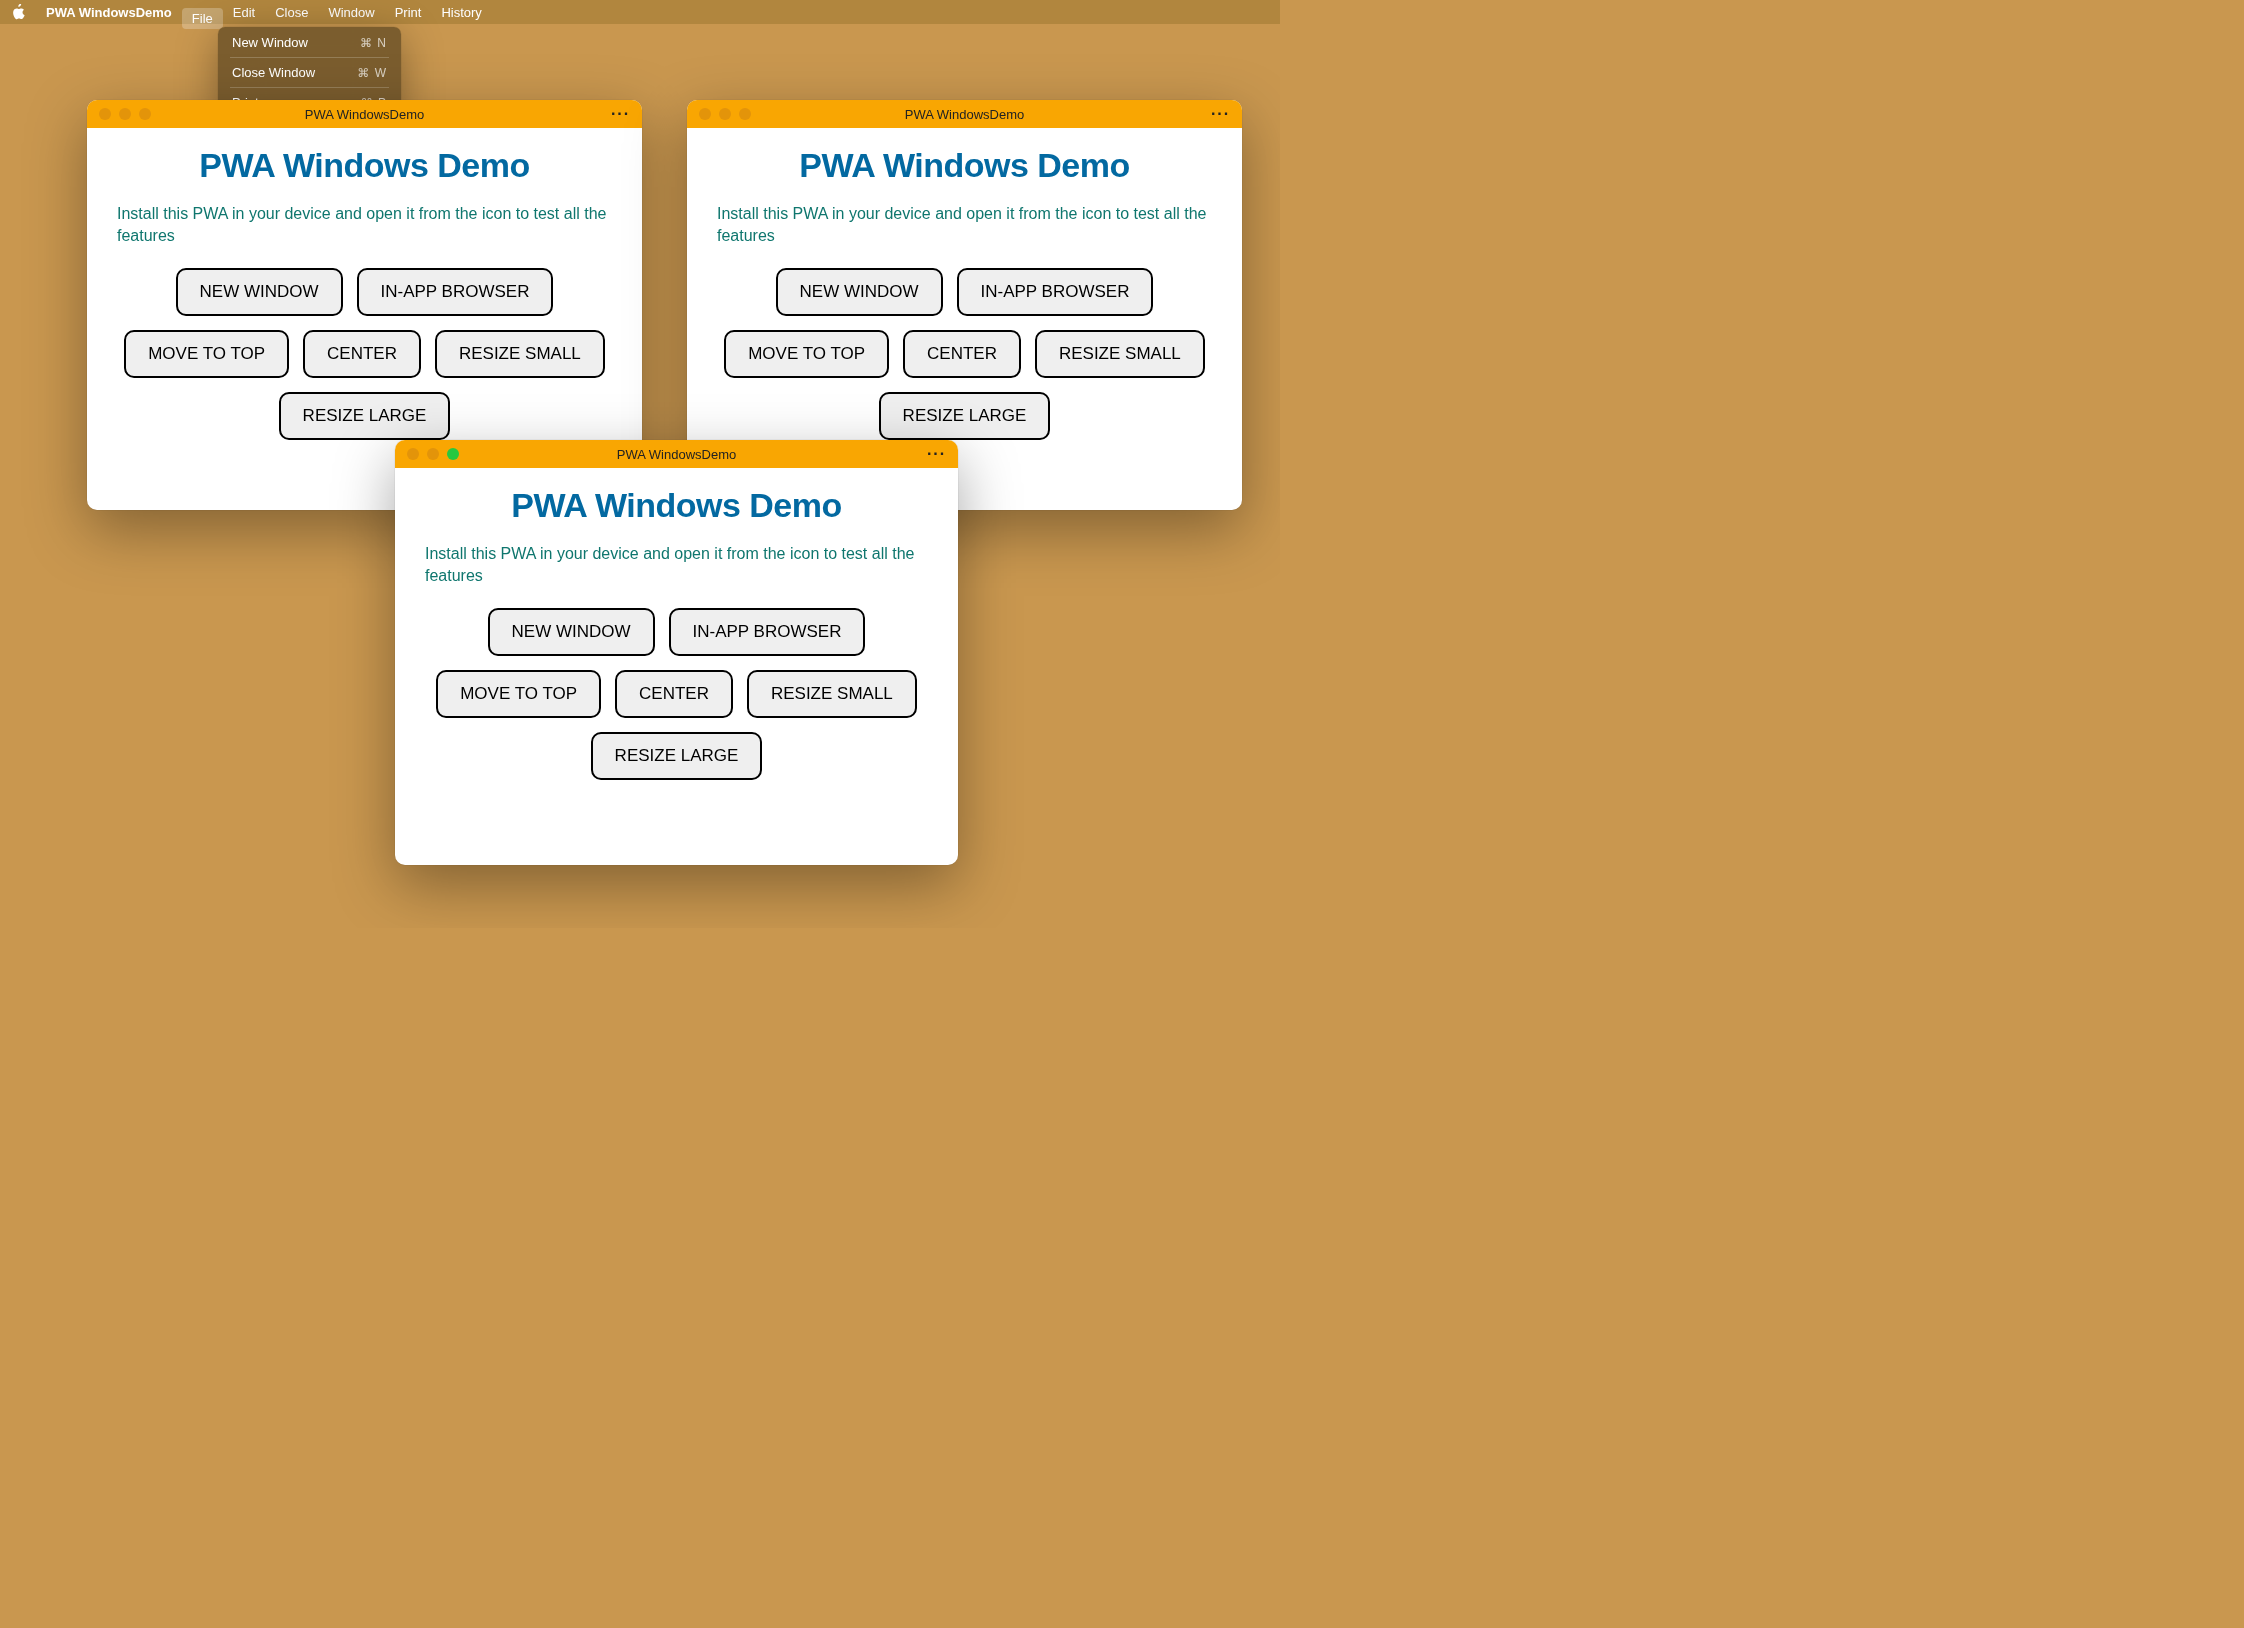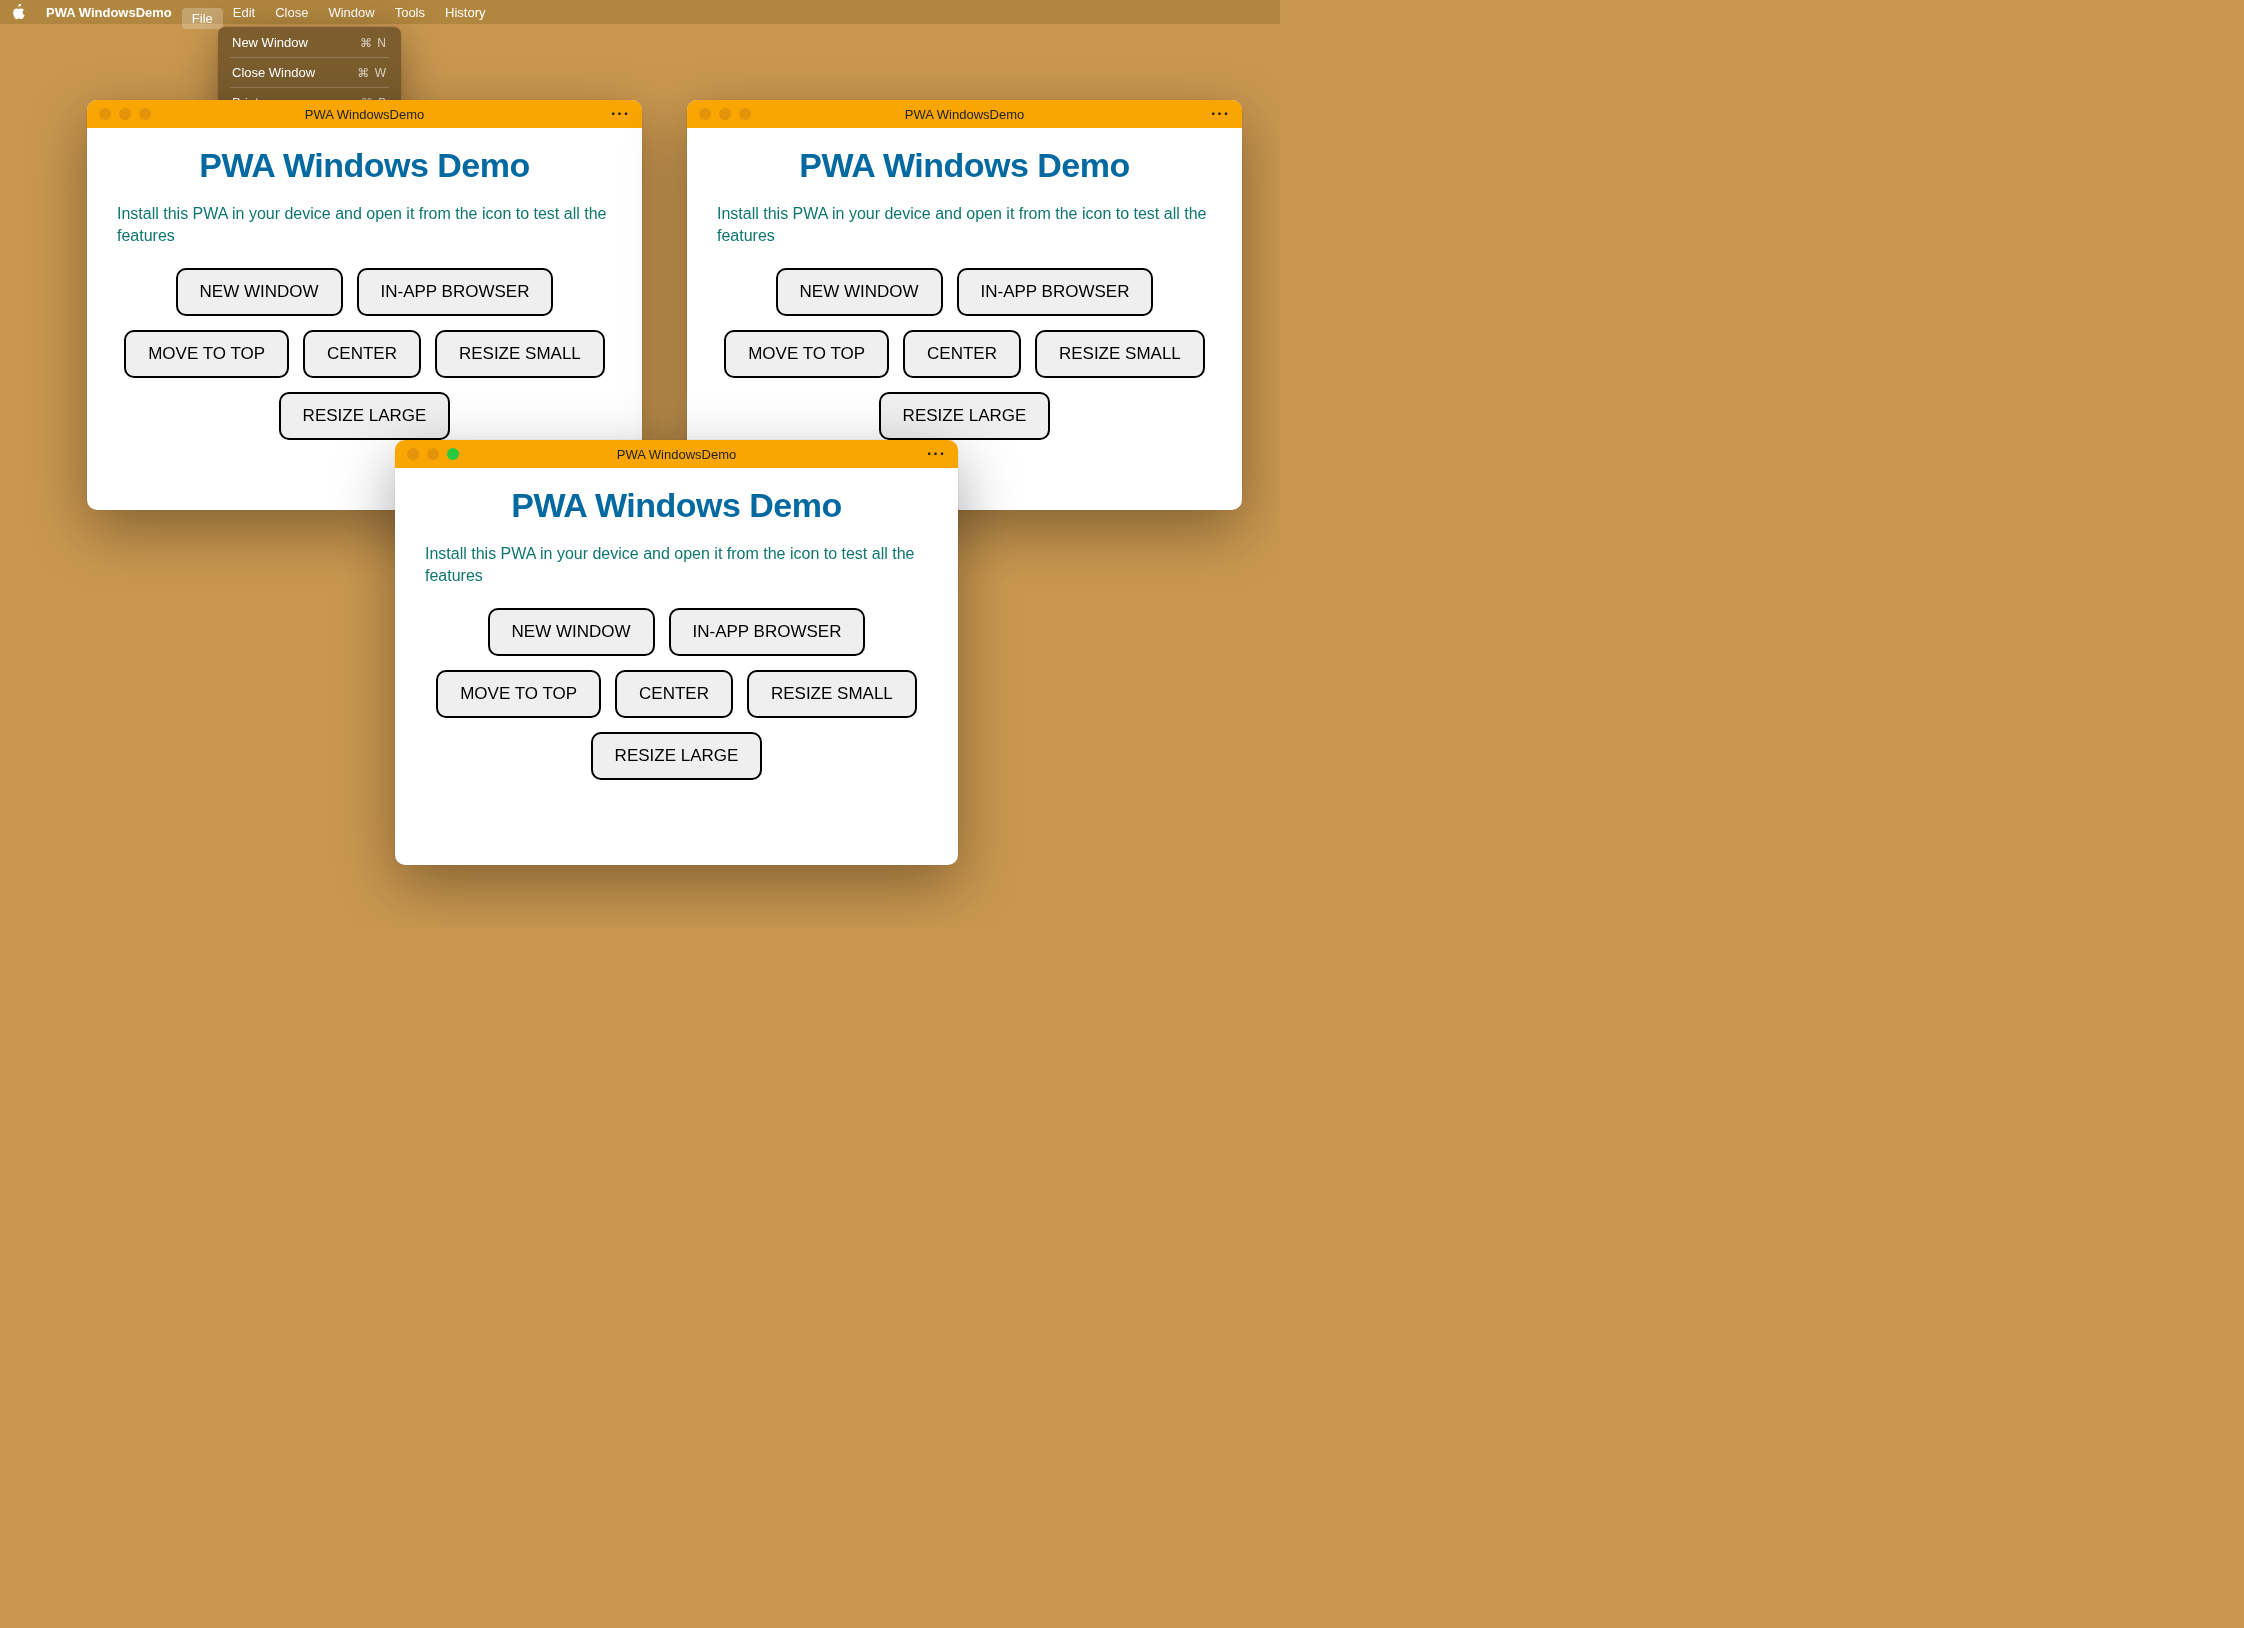--- a/index.html
+++ b/index.html
@@ -196,21 +196,21 @@
   <span class="apple-icon">
     <svg viewBox="0 0 14 16">
         <path d="M11.5 8.5c0-1.8 1.4-2.6 1.5-2.7-0.8-1.2-2.1-1.4-2.5-1.4-1.1-0.1-2.1 0.6-2.6 0.6s-1.4-0.6-2.3-0.6c-1.2 0-2.3 0.7-2.9 1.8-1.2 2.2-0.3 5.4 0.9 7.2 0.6 0.9 1.3 1.8 2.2 1.8 0.9 0 1.2-0.6 2.3-0.6s1.4 0.6 2.3 0.5c1 0 1.6-0.9 2.2-1.8 0.7-1 1-2 1-2.1-0.1 0-2.1-0.8-2.1-2.7zm-2-6.8c0.5-0.6 0.8-1.4 0.7-2.2-0.7 0-1.6 0.5-2.1 1.1-0.5 0.5-0.9 1.4-0.8 2.2 0.8 0.1 1.7-0.4 2.2-1.1z"></path>
       </svg>
   </span>
   <span class="menubar-app">PWA WindowsDemo</span>
   <span class="menubar-item active">File</span>
   <span class="menubar-item">Edit</span>
   <span class="menubar-item">Close</span>
   <span class="menubar-item">Window</span>
-  <span class="menubar-item">Tools</span>
+  <span class="menubar-item">Print</span>
   <span class="menubar-item">History</span>
 </div>
 
 <div class="dropdown">
   <div class="dropdown-item">
     <span>New Window</span>
     <span class="dropdown-shortcut">⌘ N</span>
   </div>
   <div class="dropdown-separator"></div>
   <div class="dropdown-item">

